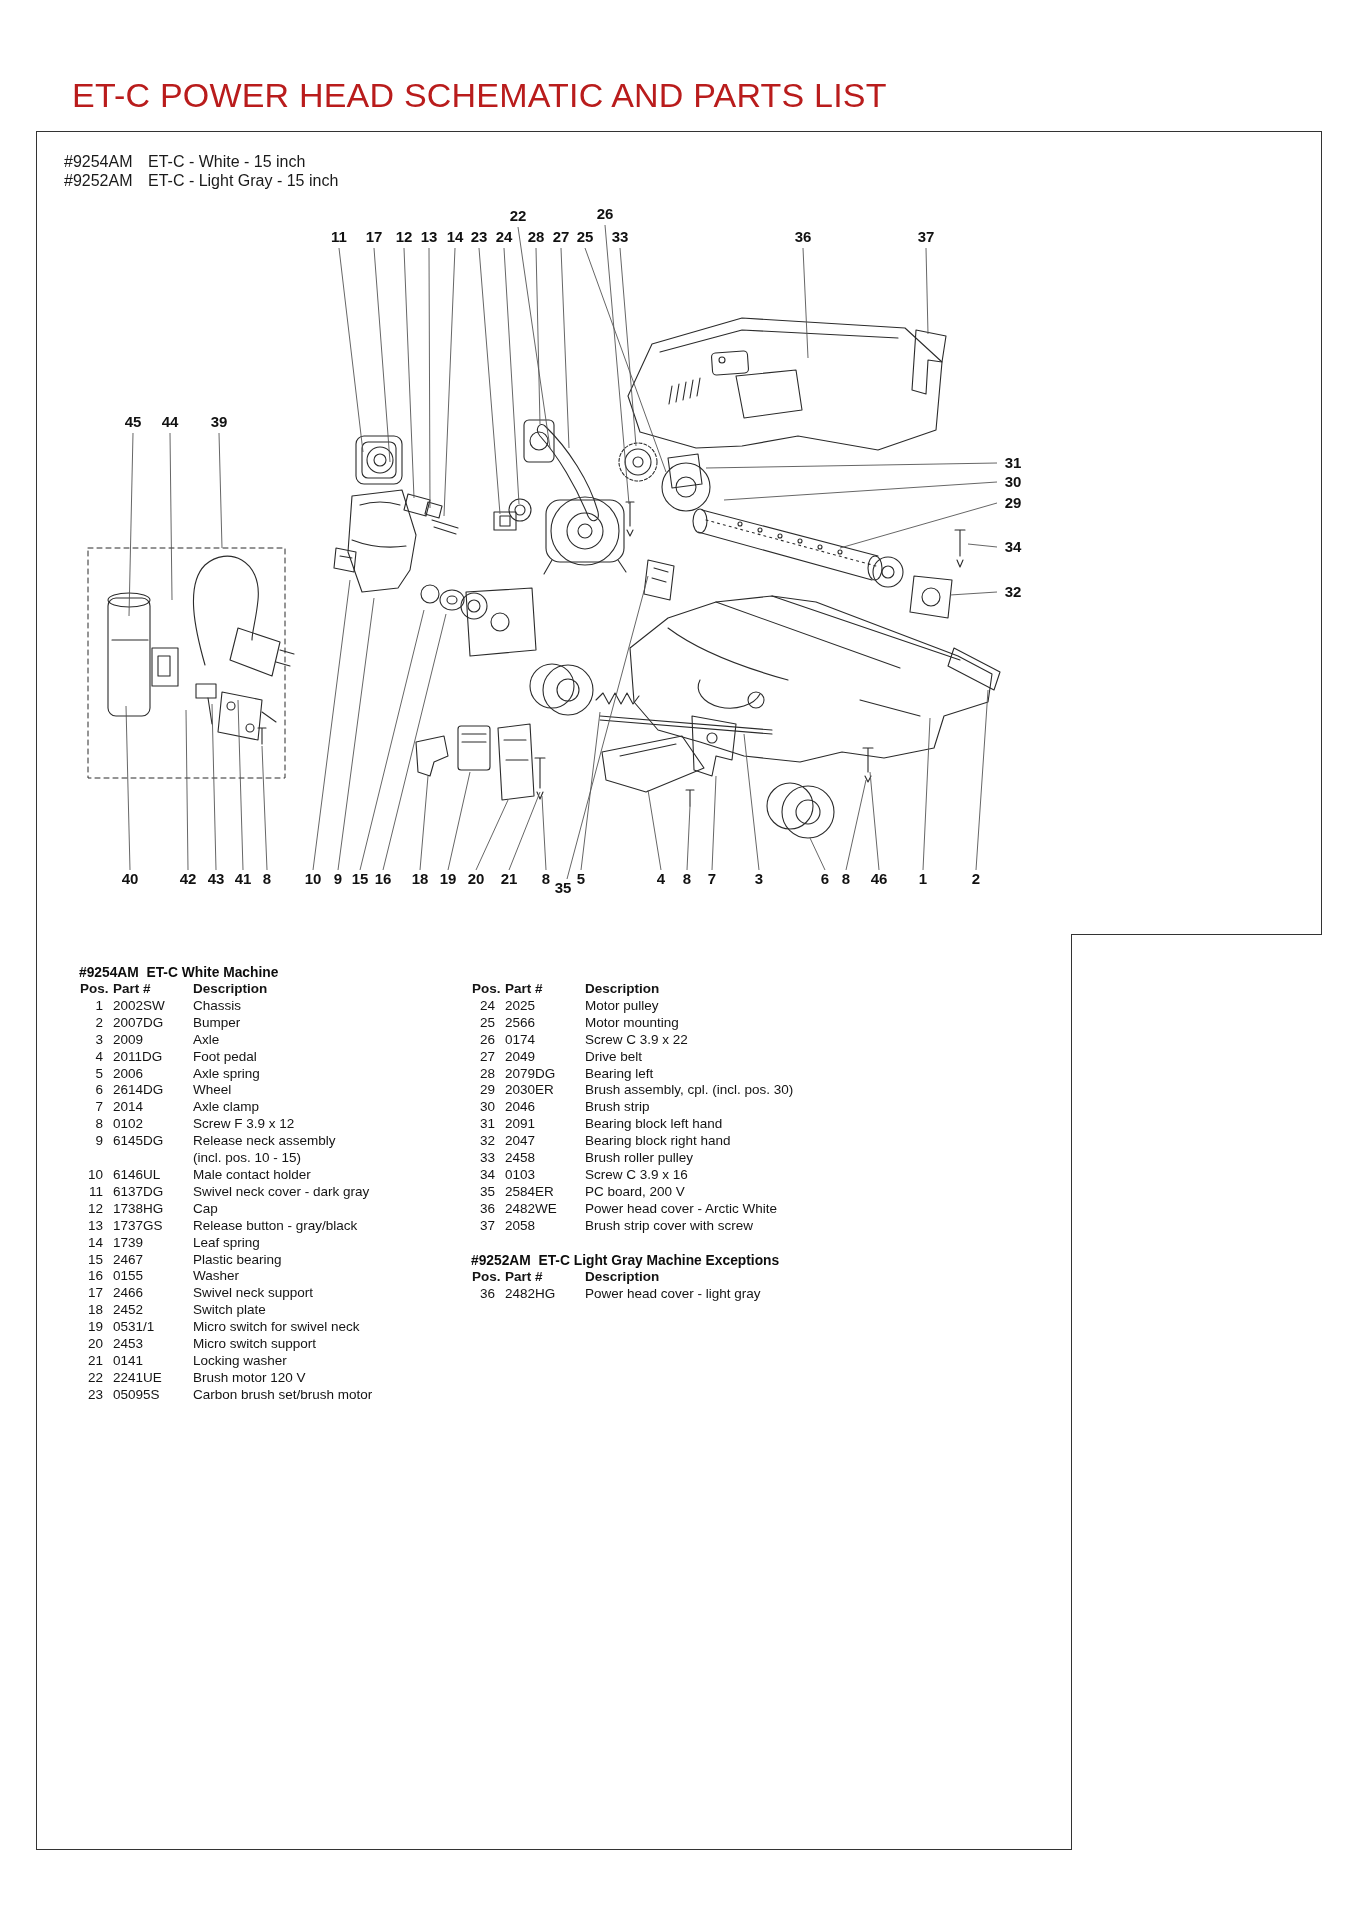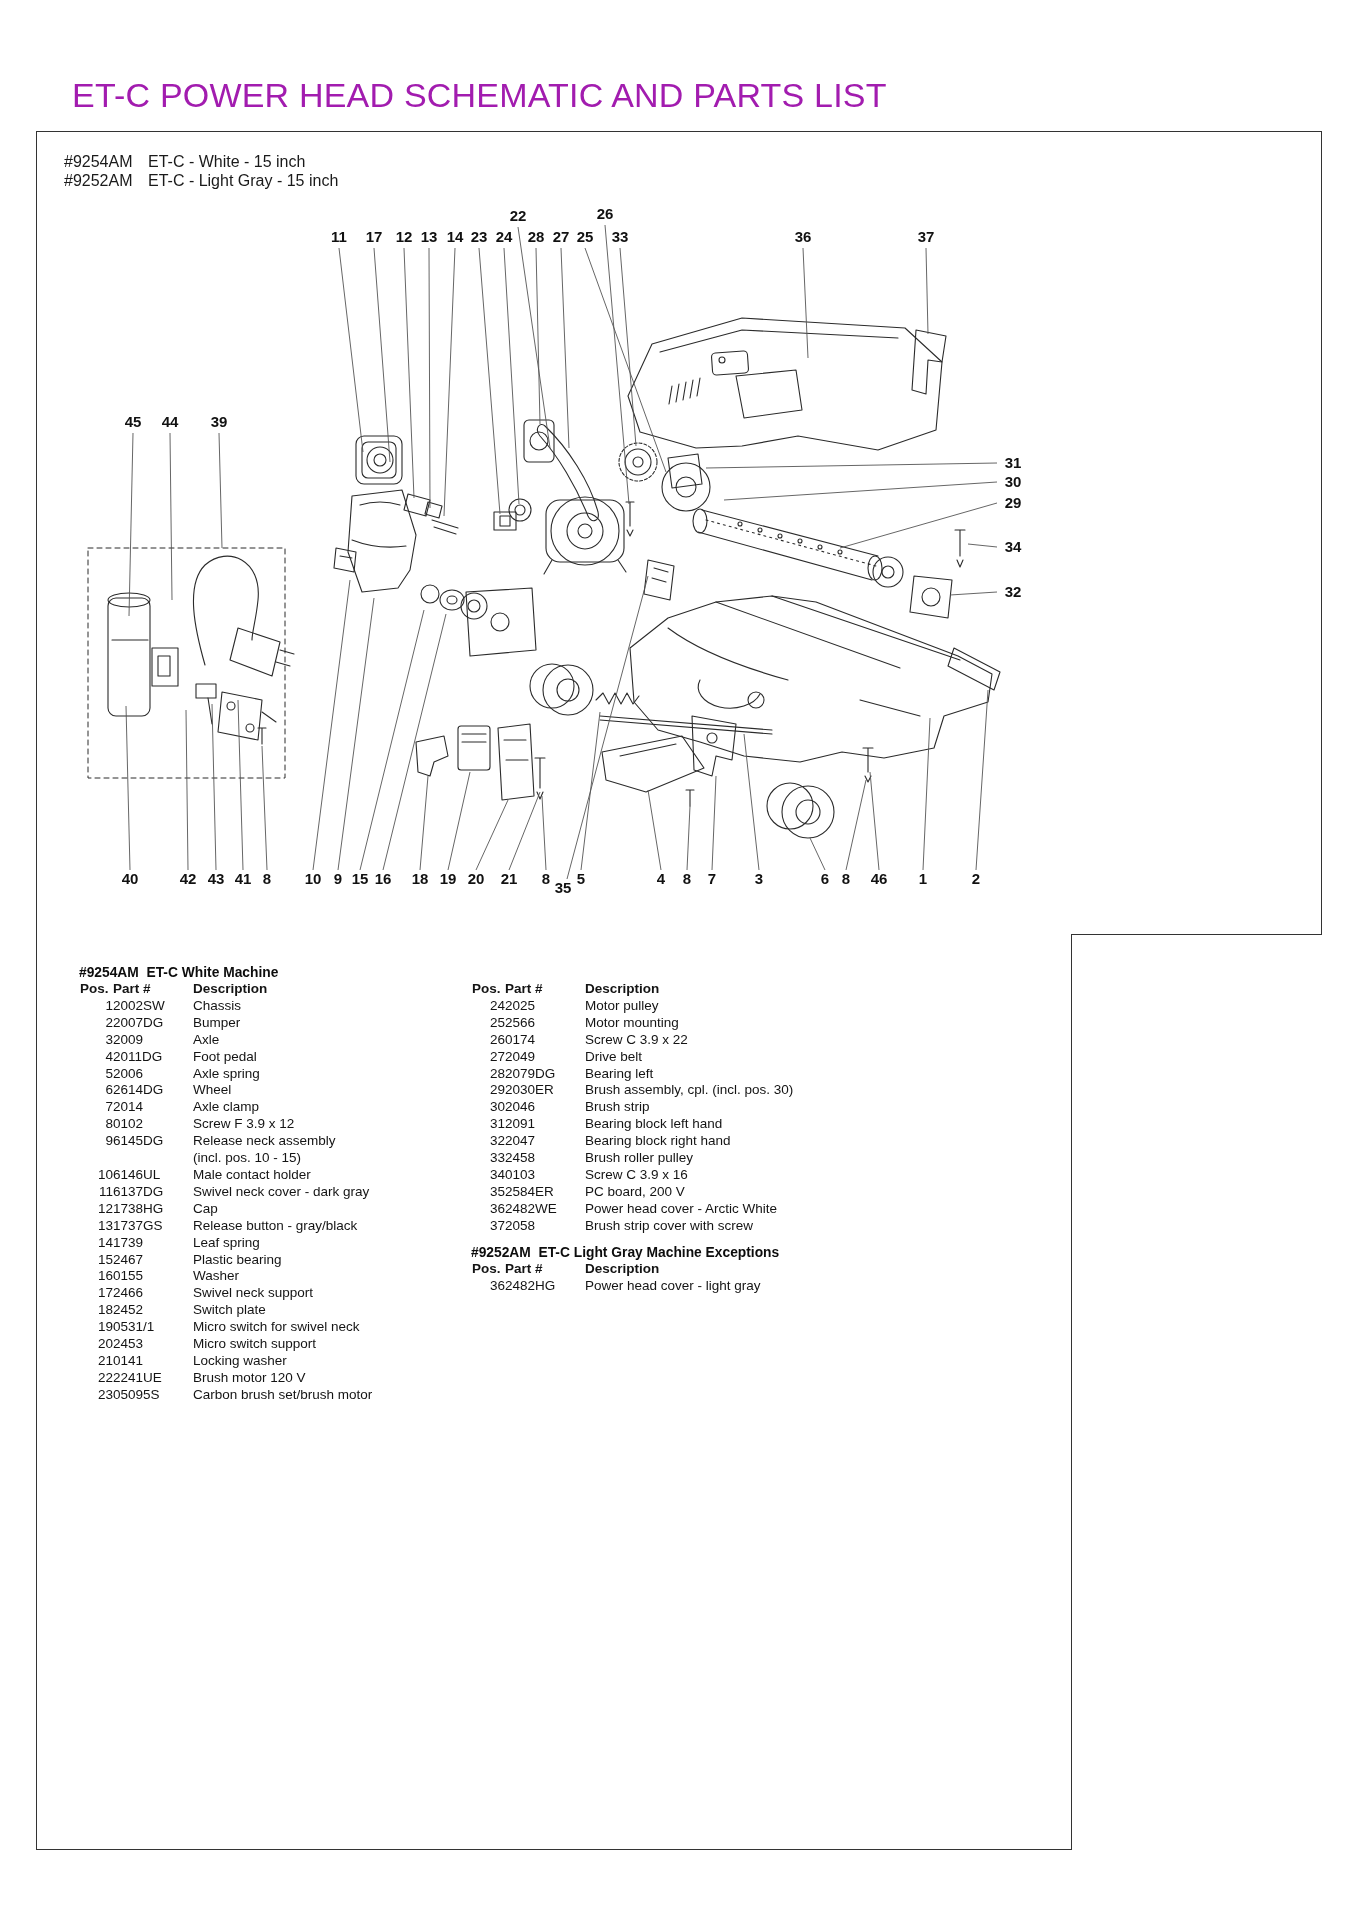--- a/index.html
+++ b/index.html
@@ -3,43 +3,43 @@
 <meta charset="utf-8">
 <style>
   *{margin:0;padding:0;box-sizing:border-box}
   html,body{background:#fff}
   body{
     width:1358px;height:1920px;position:relative;
     font-family:"Liberation Sans",sans-serif;color:#111;
   }
   .title{
     position:absolute;left:72px;top:76px;
-    font-size:34px;font-weight:normal;letter-spacing:.2px;color:#a21caf;
+    font-size:34px;font-weight:normal;letter-spacing:.2px;color:#b91c1c;
     white-space:pre;
   }
   .panel{position:absolute;border:1.5px solid #333;background:#fff}
   #schematic-panel{left:36px;top:131px;width:1286px;height:804px}
   #parts-panel{left:36px;top:934px;width:1036px;height:916px;border-top:none}
   .model-lines{position:absolute;left:27px;top:20px;font-size:16px;line-height:19px;color:#1a1a1a}
   .model-code{display:inline-block;width:84px}
   #schematic-svg{position:absolute;left:-1px;top:-1px;width:1286px;height:804px}
   .sketch{stroke:#2b2b2b;stroke-width:1.1;fill:none;stroke-linejoin:round;stroke-linecap:round}
   .leader{stroke:#555;stroke-width:.9}
   .callout{font-size:15px;font-weight:bold;fill:#111;text-anchor:middle;font-family:"Liberation Sans",sans-serif}
   .col-left{position:absolute;left:42px;top:30px;width:390px}
   .col-right{position:absolute;left:434px;top:30px;width:500px}
   .section-heading{font-weight:bold;font-size:13.8px;line-height:17px;white-space:pre;color:#0d0d0d}
   .thead,.prow{display:flex;font-size:13.5px;line-height:16.9px;color:#141414}
   .thead{font-weight:bold}
-  .c0{width:34px;text-align:right;flex:none}
+  .c0{width:34px;text-align:right;padding-right:10px;flex:none}
   .thead .c0{text-align:left;padding-left:1px}
   .c1{width:80px;flex:none}
   .c2{flex:1}
   .spacer{height:17px}
-  .gray-heading{margin-top:9px}
+  .gray-heading{margin-top:17px}
 </style>
 </head>
 <body>
 
 <div>
 
   <h1 class="title">ET-C POWER HEAD SCHEMATIC AND PARTS LIST</h1>
 
   <div class="panel" id="schematic-panel">
     <svg id="schematic-svg" viewBox="36 131 1286 804">

